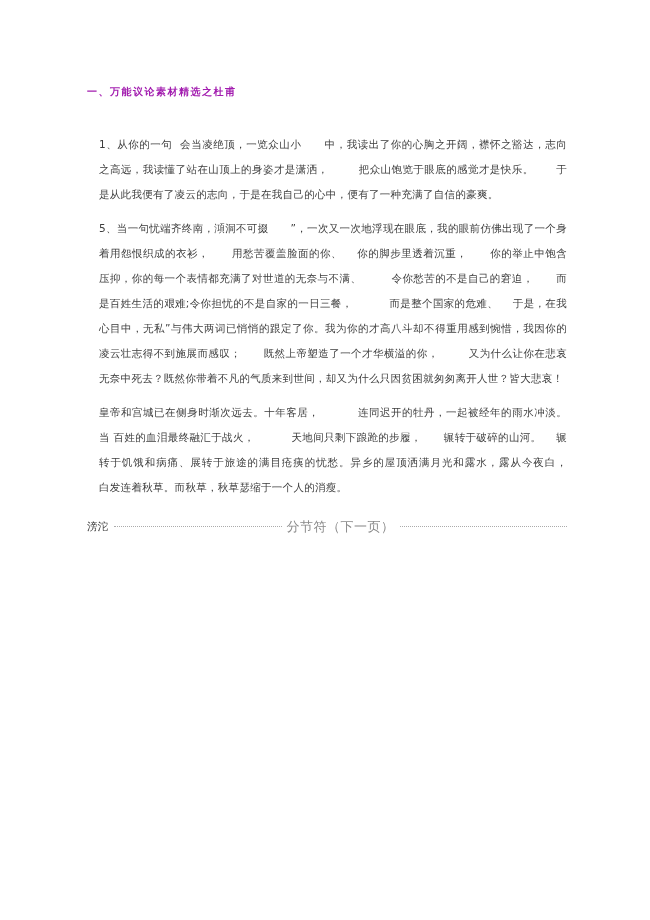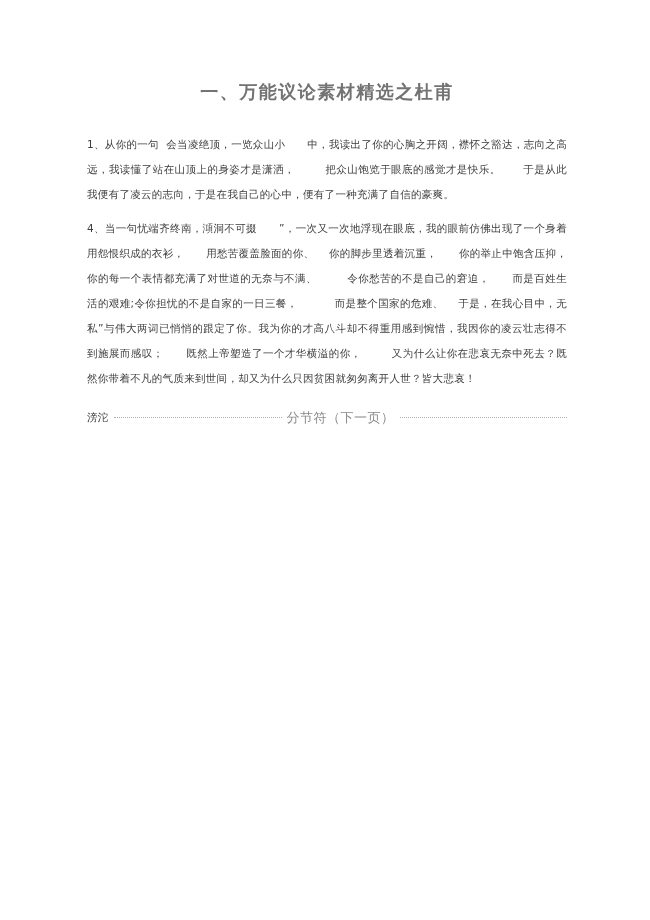--- a/index.html
+++ b/index.html
@@ -15,29 +15,29 @@
   }
   .page {
     box-sizing: border-box;
     width: 650px;
     height: 920px;
     background: #ffffff;
     padding: 82px 83px 40px 87px;
   }
   .doc-title {
     margin: 0 0 30px 0;
-    text-align: center;
-    font-size: 18px;
+    text-align: left;
+    font-size: 10px;
     font-weight: bold;
-    color: #737373;
+    color: #a21caf;
     letter-spacing: 1.5px;
     line-height: 20px;
   }
   .para {
-    margin: 0 0 9px 0;
+    margin: 0 0 9px 12px;
     font-size: 10.5px;
     line-height: 25px;
     color: #3d3d3d;
     text-align: justify;
     white-space: pre-wrap;
     word-break: break-all;
     letter-spacing: 0.3px;
   }
   .sep-row {
     display: flex;
@@ -67,21 +67,22 @@
   }
 </style>
 </head>
 <body>
 
 <div class="page">
 
   <h1 class="doc-title">一、万能议论素材精选之杜甫</h1>
 
   <p class="para">1、从你的一句  会当凌绝顶，一览众山小      中，我读出了你的心胸之开阔，襟怀之豁达，志向之高远，我读懂了站在山顶上的身姿才是潇洒，        把众山饱览于眼底的感觉才是快乐。      于是从此我便有了凌云的志向，于是在我自己的心中，便有了一种充满了自信的豪爽。</p>
-  <p class="para">4、当一句忧端齐终南，澒洞不可掇      ”，一次又一次地浮现在眼底，我的眼前仿佛出现了一个身着用怨恨织成的衣衫，      用愁苦覆盖脸面的你、    你的脚步里透着沉重，      你的举止中饱含压抑，你的每一个表情都充满了对世道的无奈与不满、        令你愁苦的不是自己的窘迫，      而是百姓生活的艰难;令你担忧的不是自家的一日三餐，          而是整个国家的危难、    于是，在我心目中，无私”与伟大两词已悄悄的跟定了你。我为你的才高八斗却不得重用感到惋惜，我因你的凌云壮志得不到施展而感叹；      既然上帝塑造了一个才华横溢的你，        又为什么让你在悲哀无奈中死去？既然你带着不凡的气质来到世间，却又为什么只因贫困就匆匆离开人世？皆大悲哀！</p>
+  <p class="para">5、当一句忧端齐终南，澒洞不可掇      ”，一次又一次地浮现在眼底，我的眼前仿佛出现了一个身着用怨恨织成的衣衫，      用愁苦覆盖脸面的你、    你的脚步里透着沉重，      你的举止中饱含压抑，你的每一个表情都充满了对世道的无奈与不满、        令你愁苦的不是自己的窘迫，      而是百姓生活的艰难;令你担忧的不是自家的一日三餐，          而是整个国家的危难、    于是，在我心目中，无私”与伟大两词已悄悄的跟定了你。我为你的才高八斗却不得重用感到惋惜，我因你的凌云壮志得不到施展而感叹；      既然上帝塑造了一个才华横溢的你，        又为什么让你在悲哀无奈中死去？既然你带着不凡的气质来到世间，却又为什么只因贫困就匆匆离开人世？皆大悲哀！</p>
+  <p class="para">皇帝和宫城已在侧身时渐次远去。十年客居，          连同迟开的牡丹，一起被经年的雨水冲淡。当 百姓的血泪最终融汇于战火，          天地间只剩下踉跄的步履，      辗转于破碎的山河。    辗转于饥饿和病痛、展转于旅途的满目疮痍的忧愁。异乡的屋顶洒满月光和露水，露从今夜白，              白发连着秋草。而秋草，秋草瑟缩于一个人的消瘦。</p>
 
   <div class="sep-row">
     <span class="sep-word">滂沱</span>
     <span class="dotline"></span>
     <span class="sep-label">分节符（下一页）</span>
     <span class="dotline"></span>
   </div>
 
 </div>
 

